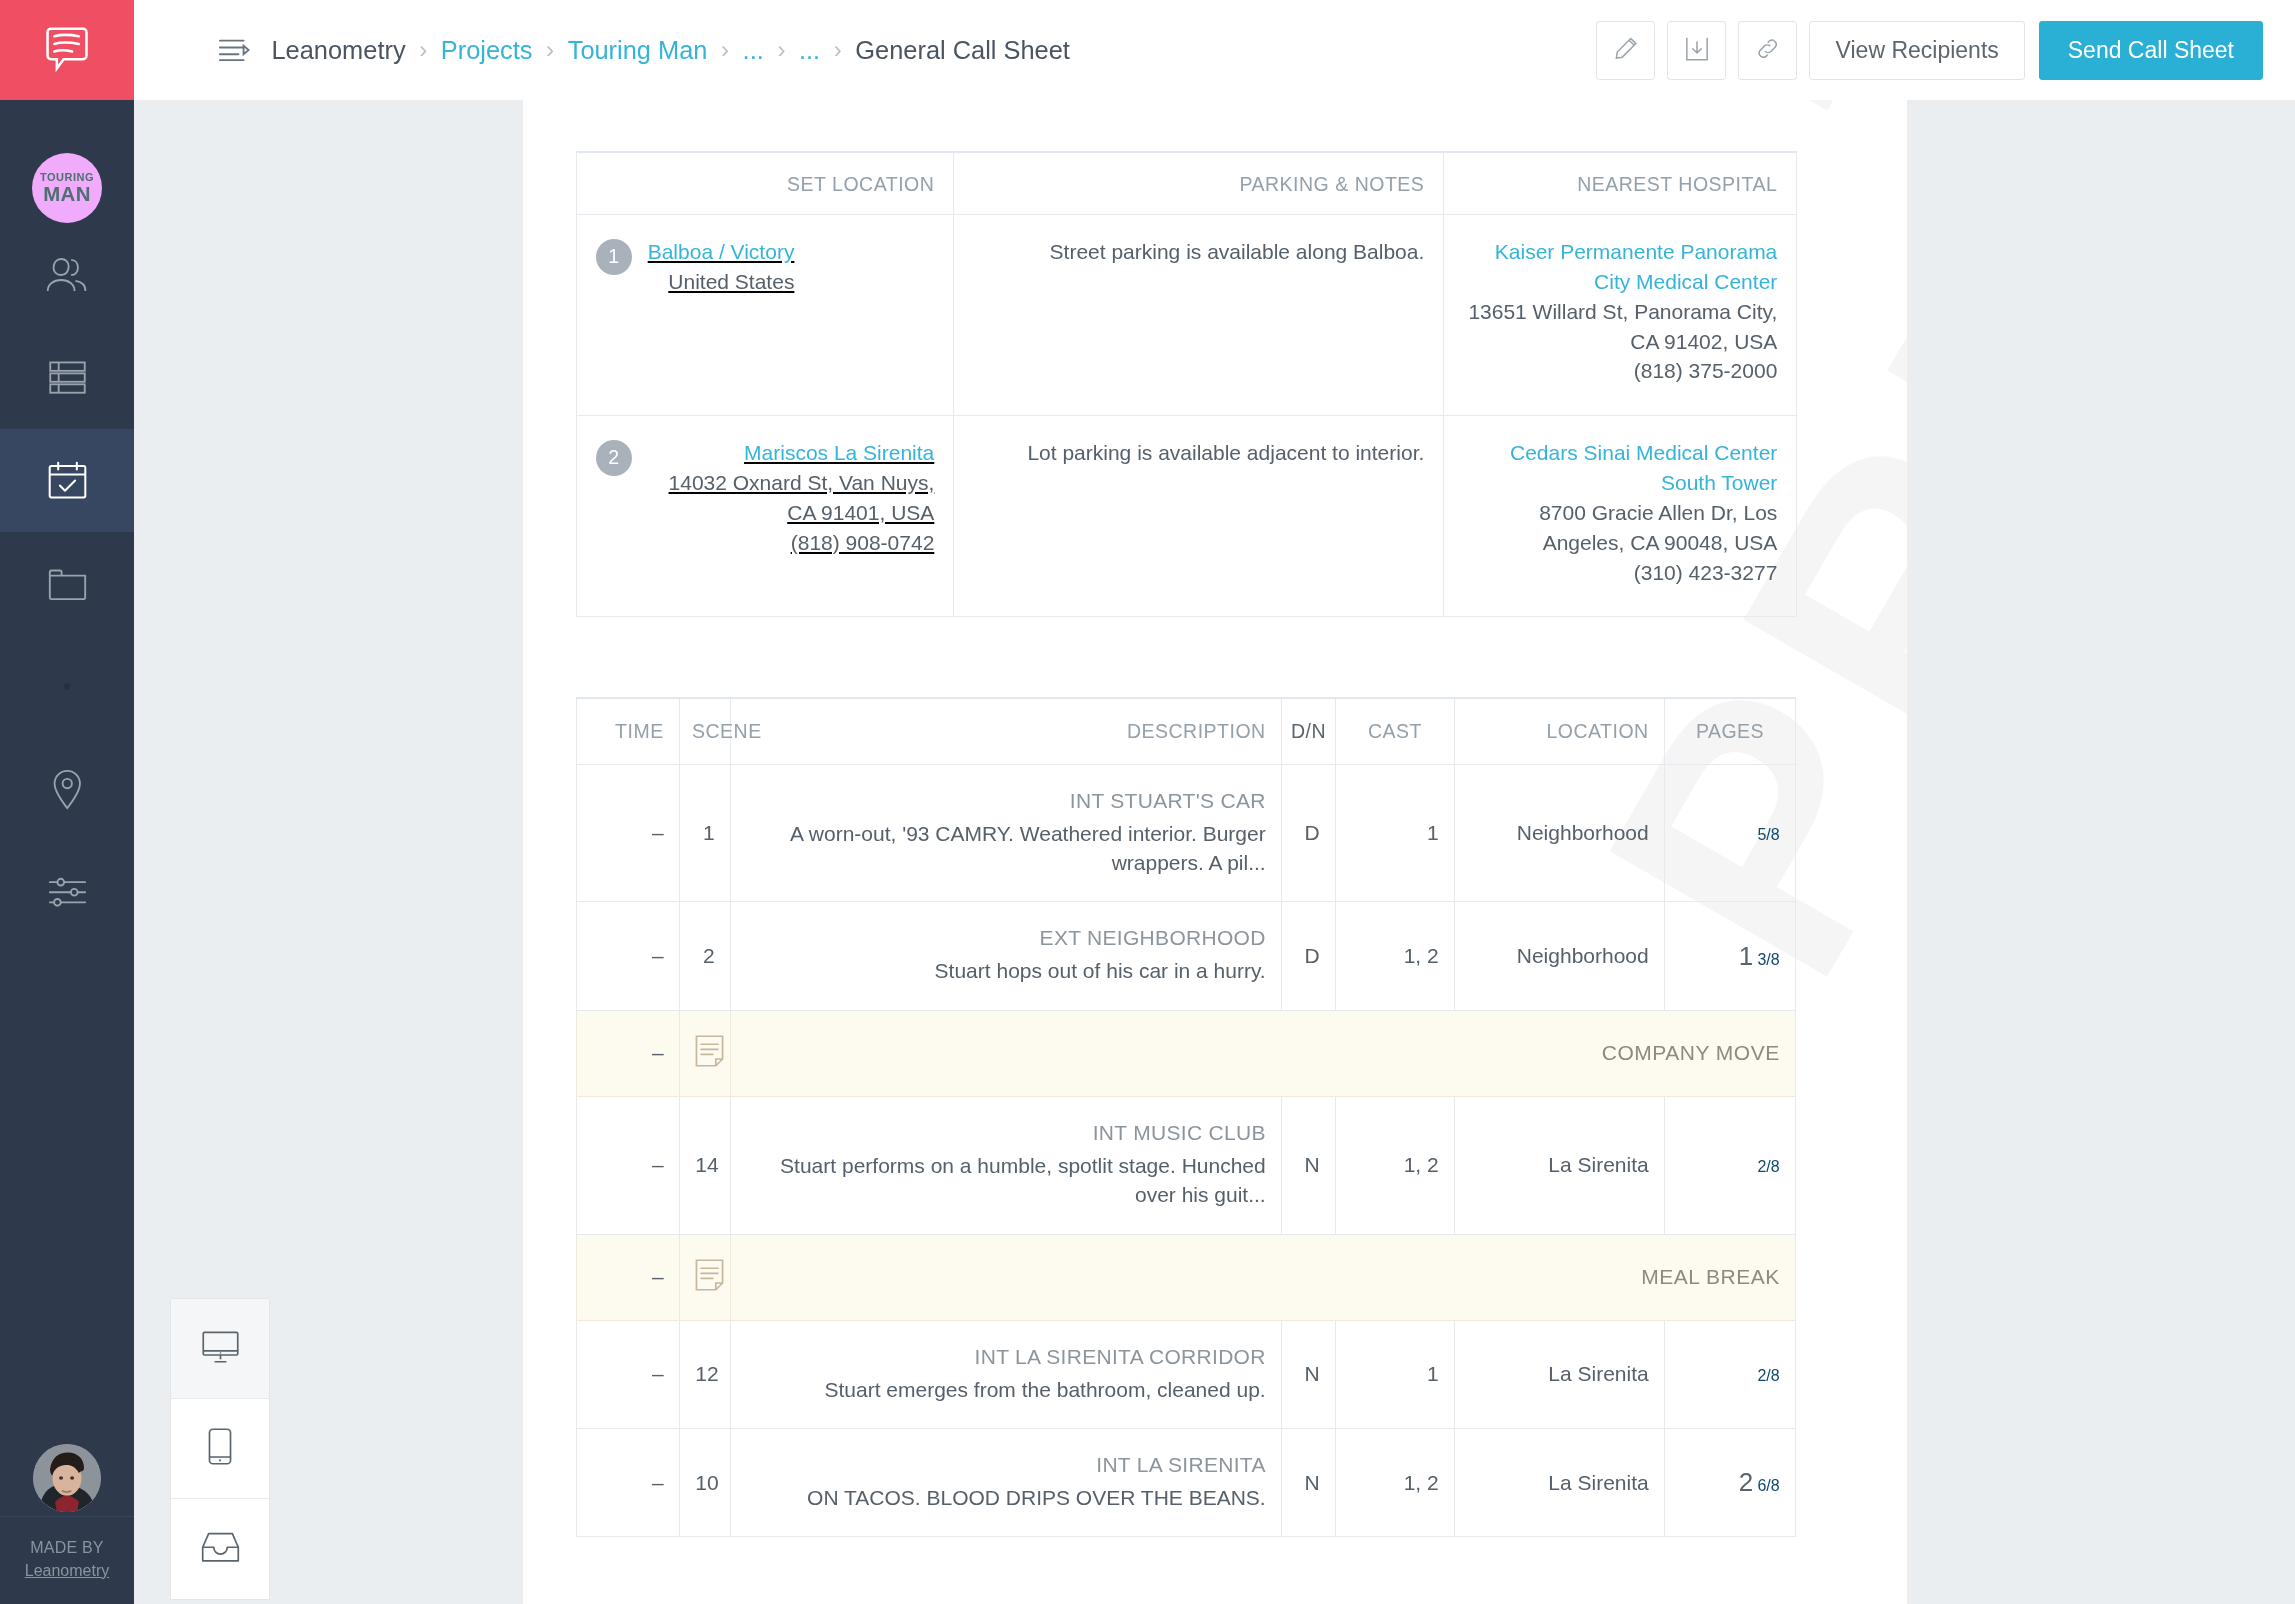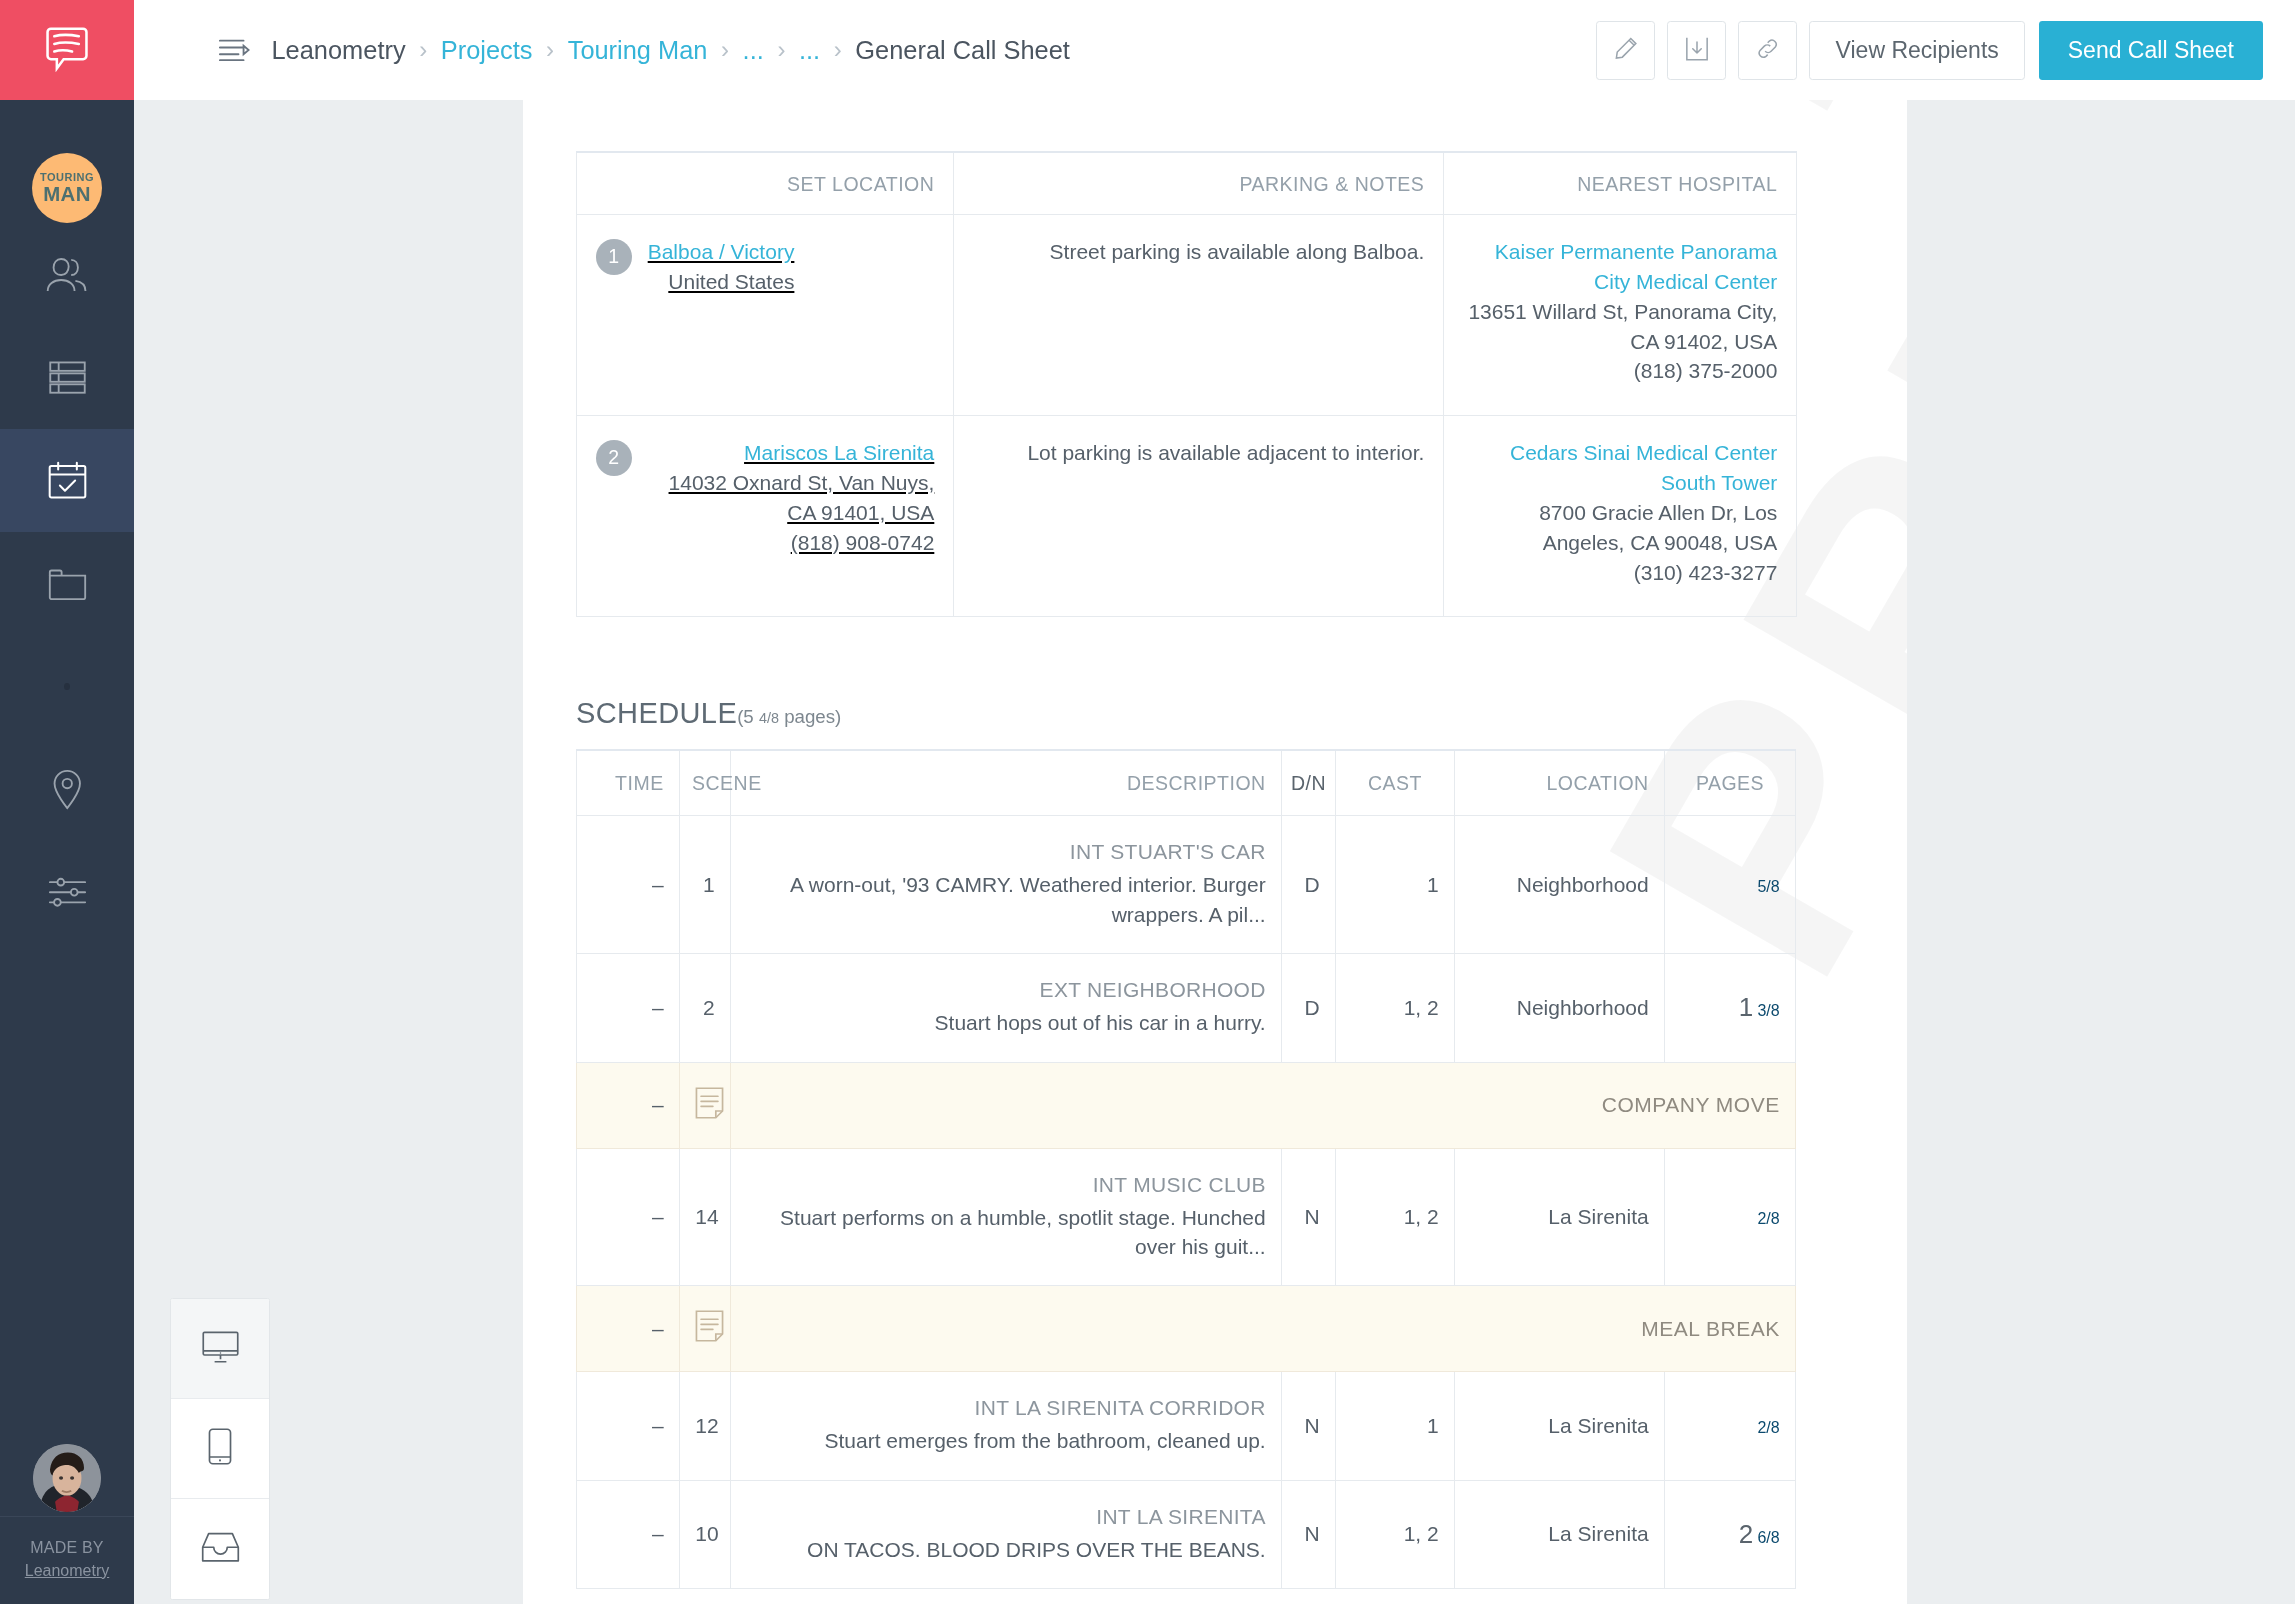--- a/index.html
+++ b/index.html
@@ -16,21 +16,21 @@
     width: 134px; height: 1604px;
     background: #2e3a4b;
   }
   #rail-logo {
     width: 134px; height: 100px;
     background: #ef4e63;
     display: flex; align-items: center; justify-content: center;
   }
   #project-avatar {
     width: 70px; height: 70px; border-radius: 50%;
-    background: #fdba74;
+    background: #f0abfc;
     margin: 53px auto 0;
     display: flex; flex-direction: column;
     align-items: center; justify-content: center;
     color: #4d7070; line-height: 1;
   }
   #project-avatar .pa-top { font-size: 11px; letter-spacing: 0.5px; font-weight: bold; }
   #project-avatar .pa-bot { font-size: 20.4px; font-weight: bold; letter-spacing: 0.4px; margin-top: 1px;}
   .rail-item {
     width: 134px; height: 103px;
     display: flex; align-items: center; justify-content: center;
@@ -490,23 +490,20 @@
             <td>
               <div class="hosp-name">Cedars Sinai Medical Center South Tower</div>
               <div class="hosp-addr">8700 Gracie Allen Dr, Los Angeles, CA 90048, USA</div>
               <div class="hosp-addr">(310) 423-3277</div>
             </td>
           </tr>
         </tbody>
       </table>
 
       <div id="schedule-wrap">
-        <h2 class="section-title">
-          <span>SCHEDULE</span><span class="sub"><span>(5 </span><span class="frac">4/8</span><span> pages)</span></span>
-        </h2>
 
         <table class="doc" id="schedule-table">
           <colgroup>
             <col class="t">
               <col class="sc">
               <col class="de">
               <col class="dn">
               <col class="ca">
               <col class="lo">
               <col class="pg">

